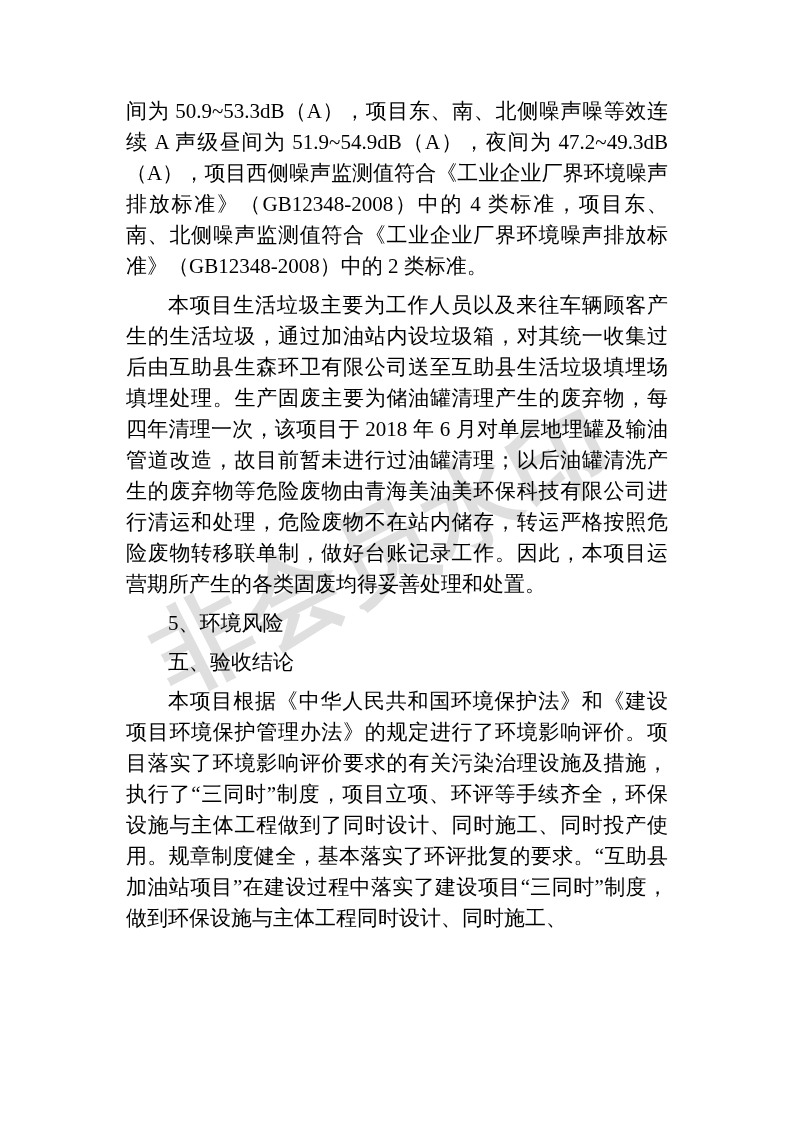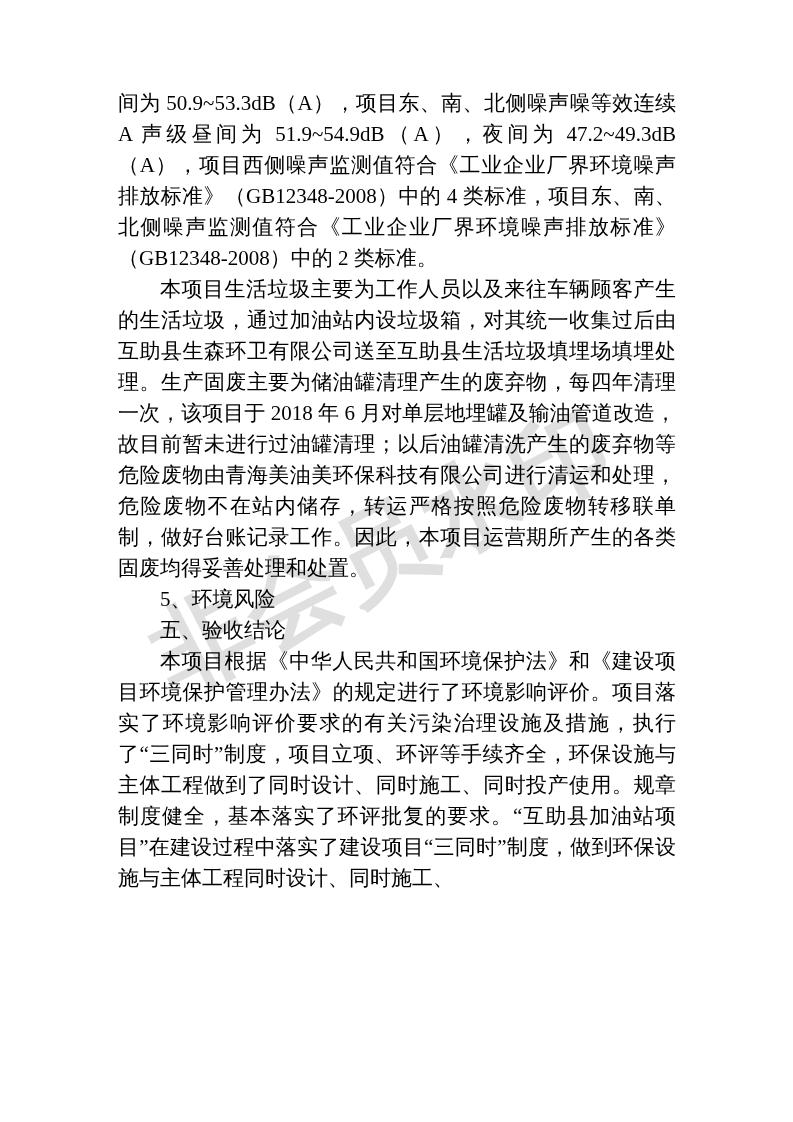--- a/index.html
+++ b/index.html
@@ -35,21 +35,21 @@
     top: 88px;
     width: 558px;
     z-index: 1;
     color: #000000;
     font-size: 21px;
     line-height: 31px;
     text-align: justify;
     text-justify: inter-ideograph;
   }
   .para {
-    margin: 0;
+    margin: 8px;
     padding: 0;
   }
   .indent {
     text-indent: 2em;
   }
   .bold {
     font-weight: normal;
   }
 </style>
 </head>

